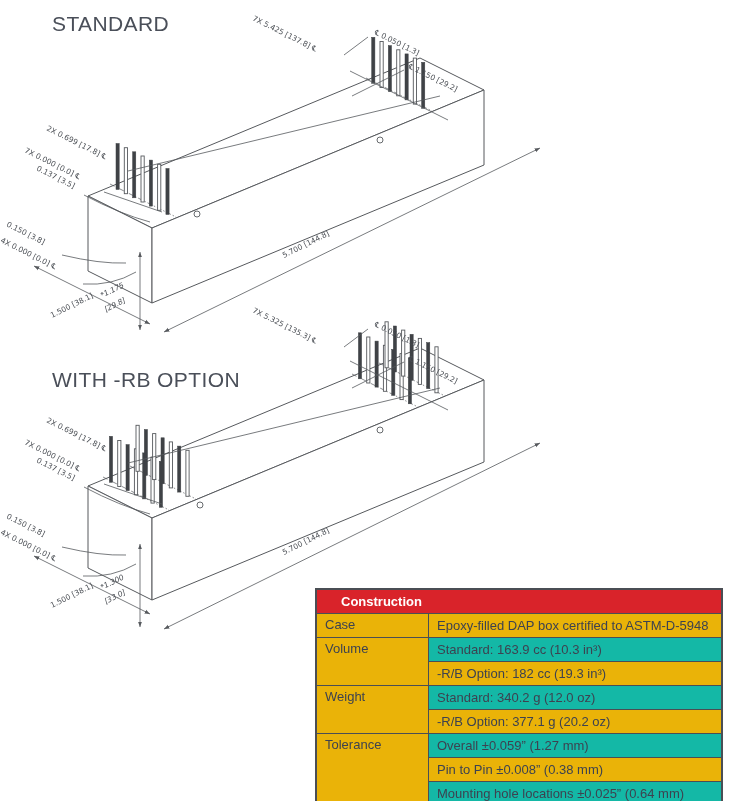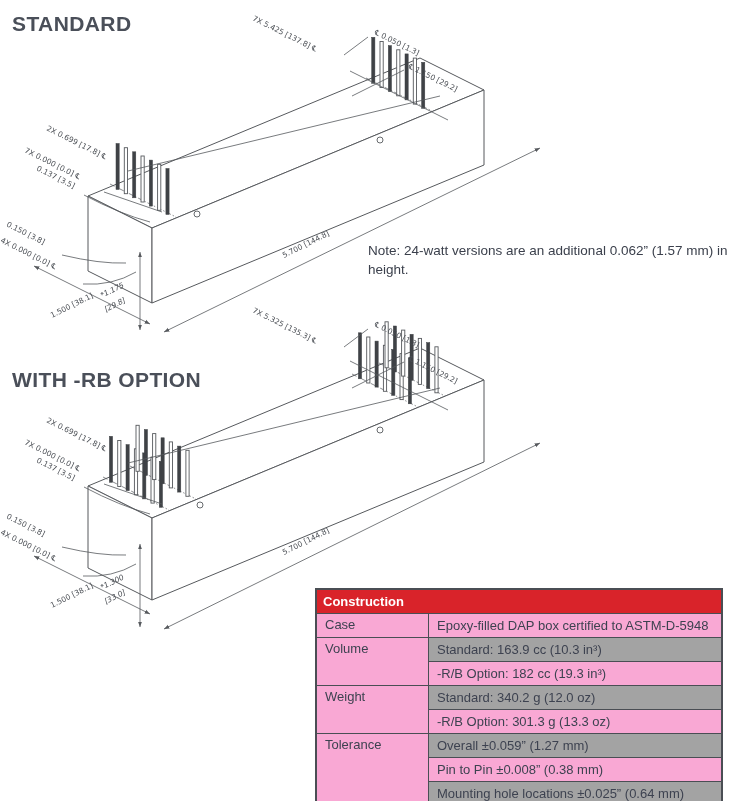--- a/index.html
+++ b/index.html
@@ -1,22 +1,23 @@
 <!DOCTYPE html>
 <html><head>
 <meta charset="utf-8">
 <style>
   html,body { margin:0; padding:0; }
   body {
     width:730px; height:801px; position:relative; background:#ffffff;
     font-family:"Liberation Sans", sans-serif; overflow:hidden;
   }
   .heading {
-    position:absolute; color:#4A4F59; font-size:21px; font-weight:700;
+    position:absolute; color:#4A4F59; font-size:21px; font-weight:400;
     letter-spacing:0.4px;
+    margin-left:40px;
   }
   #heading-standard { left:12px; top:12px; }
   #heading-rb { left:12px; top:368px; }
   .note {
     position:absolute; left:368px; top:241px; font-size:13.5px;
     color:#3B404C; line-height:19px; width:360px;
   }
   svg.drawing { position:absolute; left:0; top:0; }
   .dim-text { font-size:7.5px; fill:#4A4E54; font-family:"DejaVu Sans", sans-serif; }
   .ht-text  { font-size:7.5px; fill:#4A4E54; font-style:italic; font-family:"DejaVu Sans", sans-serif; }
@@ -26,37 +27,36 @@
   .dim  { stroke:#56595D; stroke-width:0.8; fill:none; }
   .hole { fill:#ffffff; stroke:#56595D; stroke-width:0.9; }
 
   table.construction {
     position:absolute; left:315px; top:588px; width:408px;
     border-collapse:collapse; font-size:13px; color:#3D4250;
     border:2px solid #4A4E54;
   }
   table.construction th {
     background:#D9232A; color:#ffffff; text-align:left; font-weight:bold;
-    font-size:13px; padding:3px 6px; height:17px; border:1px solid #4A4E54;
+    font-size:13px; padding:3px 24px; height:17px; border:1px solid #4A4E54;
   }
   table.construction td {
-    border:1px solid #4A4E54; padding:3px 8px; height:17px; background:#f9a8d4;
+    border:1px solid #4A4E54; padding:3px 8px; height:17px; background:#eab308;
     vertical-align:middle;
   }
   table.construction td.lbl { width:95px; vertical-align:top; }
-  table.construction td.alt { background:#a3a3a3; }
+  table.construction td.alt { background:#14b8a6; }
 </style>
 </head>
 <body>
 
 <div class="heading" id="heading-standard">STANDARD</div>
 <div class="heading" id="heading-rb">WITH -RB OPTION</div>
 
 <div class="note">
-  <div>Note: 24-watt versions are an additional 0.062” (1.57 mm) in height.</div>
 </div>
 
 <svg class="drawing" width="730" height="801" viewBox="0 0 730 801">
   <defs>
     <marker id="arr" viewBox="0 0 10 10" refX="9" refY="5" markerWidth="7.5" markerHeight="7.5" orient="auto-start-reverse">
       <path d="M0,1.6 L9,5 L0,8.4 z" fill="#56595D"></path>
     </marker>
     <g id="pinD">
         <rect x="-1.6" y="-46" width="3.2" height="46" fill="#3F4246" stroke="#3F4246" stroke-width="0.5"></rect>
       </g>
@@ -224,21 +224,21 @@
       <td class="alt">Standard: 163.9 cc (10.3 in³)</td>
     </tr>
     <tr>
       <td>-R/B Option: 182 cc (19.3 in³)</td>
     </tr>
     <tr>
       <td class="lbl" rowspan="2">Weight</td>
       <td class="alt">Standard: 340.2 g (12.0 oz)</td>
     </tr>
     <tr>
-      <td>-R/B Option: 301.3 g (13.3 oz)</td>
+      <td>-R/B Option: 377.1 g (20.2 oz)</td>
     </tr>
     <tr>
       <td class="lbl" rowspan="3">Tolerance</td>
       <td class="alt">Overall ±0.059” (1.27 mm)</td>
     </tr>
     <tr>
       <td>Pin to Pin ±0.008” (0.38 mm)</td>
     </tr>
     <tr>
       <td class="alt">Mounting hole locations ±0.025” (0.64 mm)</td>

